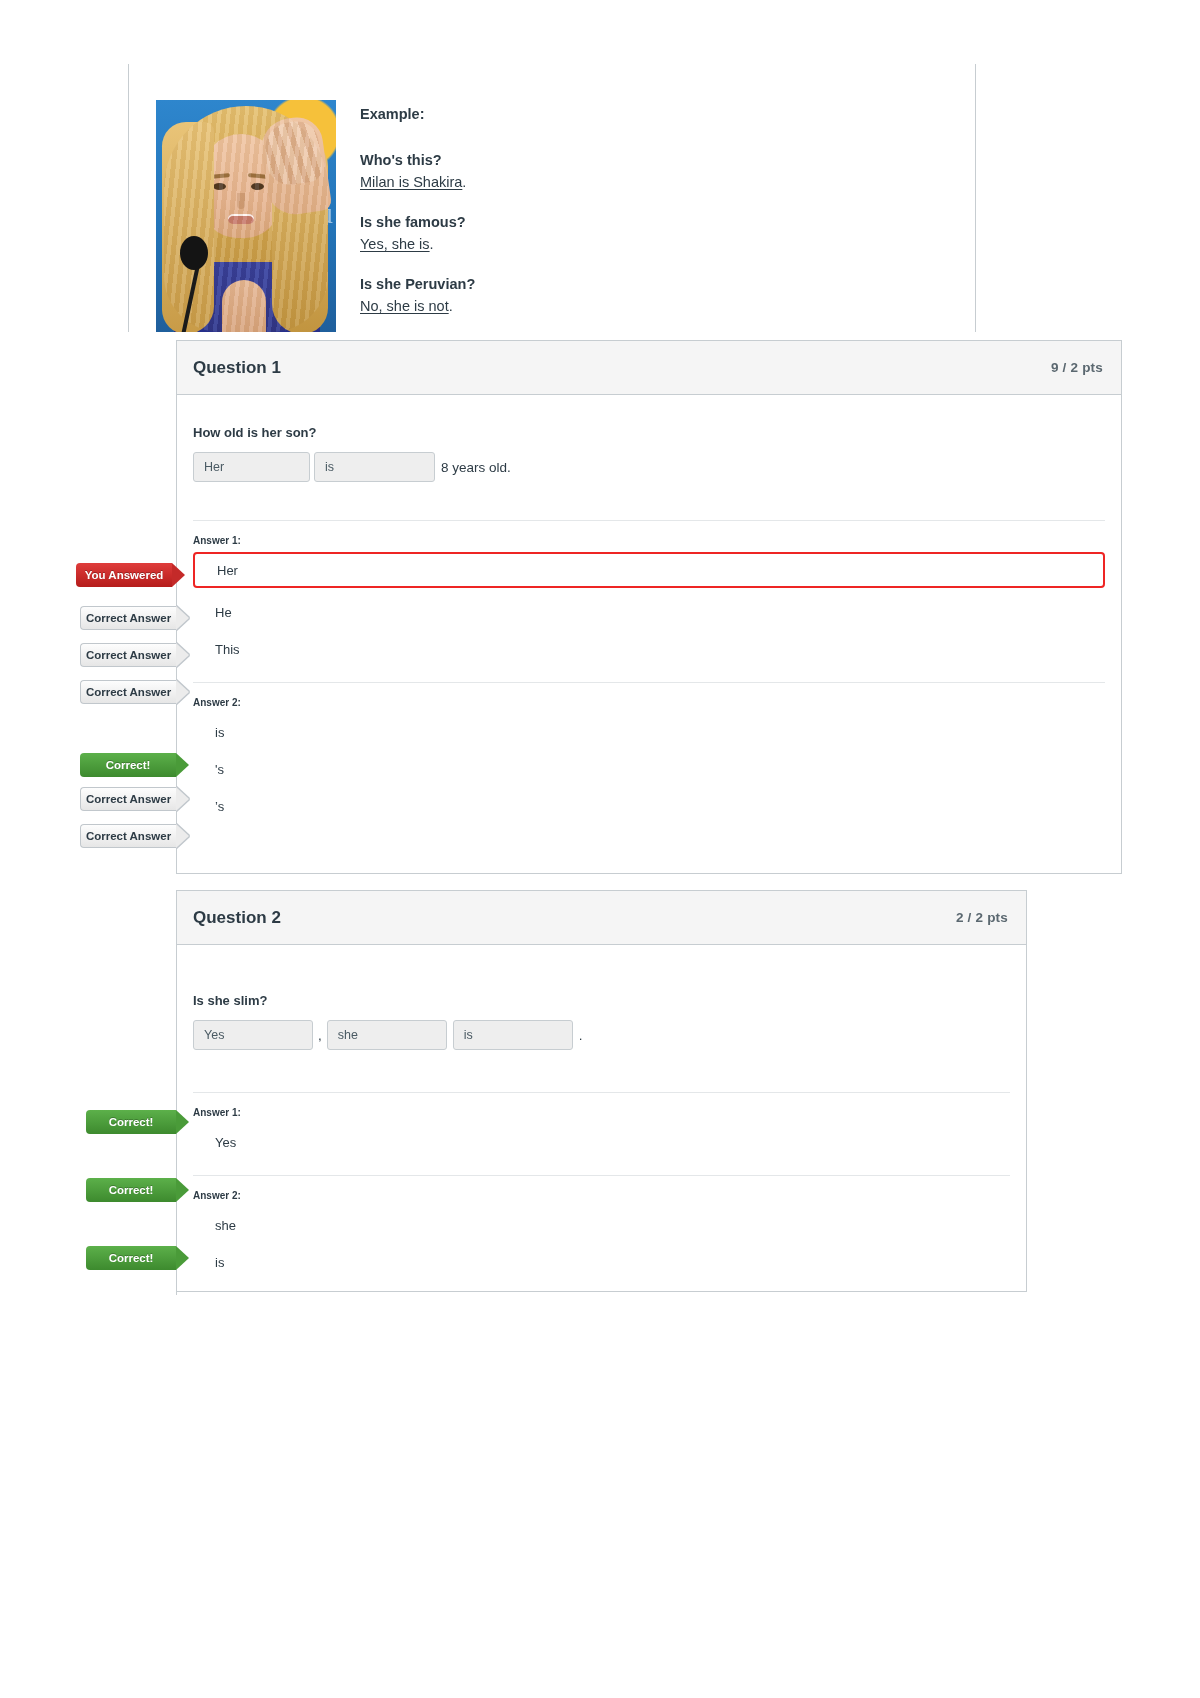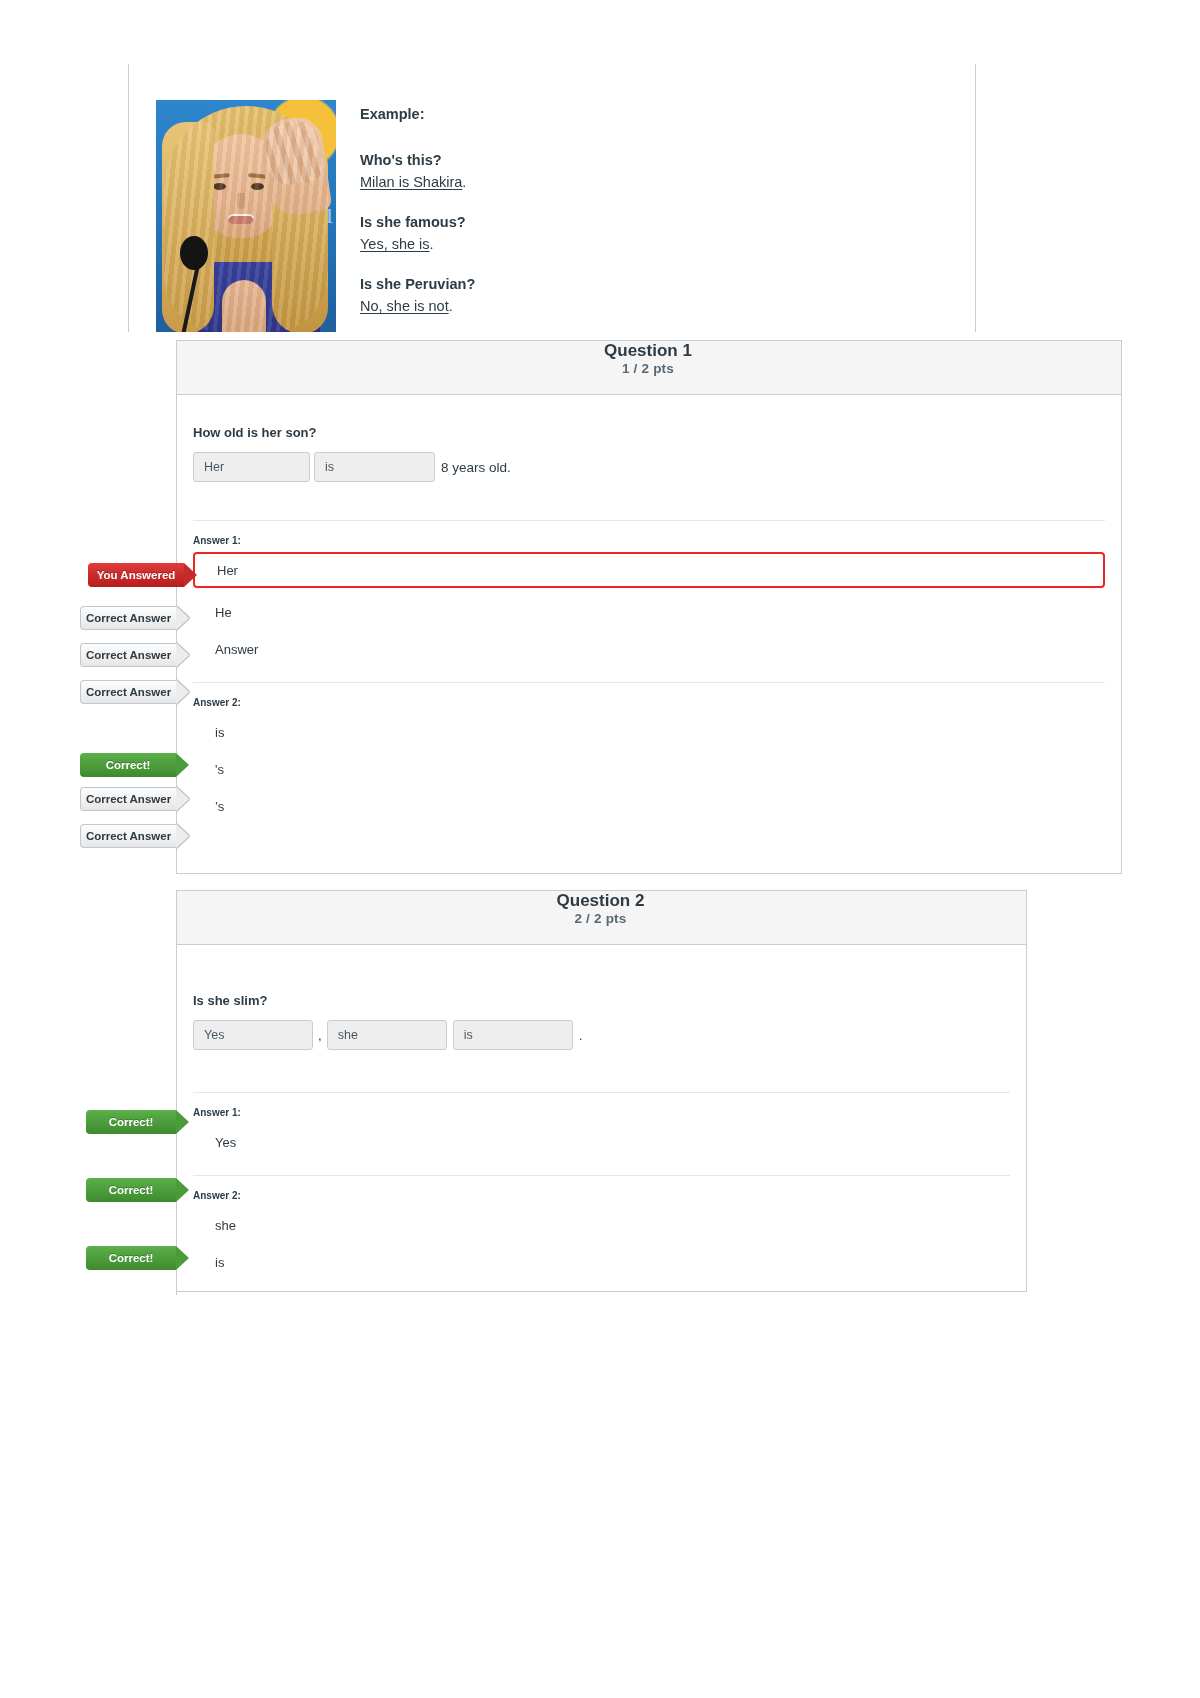--- a/index.html
+++ b/index.html
@@ -150,23 +150,22 @@
   
   .qcard {
     position: absolute;
     border: 1px solid #c7cdd1;
     background: #fff;
   }
   .qcard-head {
     height: 54px;
     background: #f5f5f5;
     border-bottom: 1px solid #c7cdd1;
-    display: flex; align-items: center; justify-content: flex-start;
+    display: flex; align-items: center; justify-content: space-between;
     padding: 0 18px 0 16px;
-    flex-direction: column;
   }
   .qcard-title { font-size: 17px; font-weight: bold; color: #2d3b45; }
   .qcard-pts { font-size: 13.5px; font-weight: bold; color: #5b6870; letter-spacing: .2px; }
   .qcard-body { padding: 22px 16px 20px 16px; }
 
   .qtext { font-size: 13px; font-weight: bold; color: #2d3b45; margin: 8px 0 12px 0; }
 
   .blank-row { display: flex; align-items: center; font-size: 13.5px; color: #2d3b45; }
   .blank {
     background: #eeeeee;
@@ -309,40 +308,40 @@
           <p class="qa-q">Is she Peruvian?</p>
           <p class="qa-a"><u>No, she is not</u><span>.</span></p>
         </div>
       </div>
     </div>
   </div>
 
   <div class="qcard" style="left:176px; top:340px; width:946px; height:534px;">
     <div class="qcard-head">
       <span class="qcard-title">Question 1</span>
-      <span class="qcard-pts">1 / 2 pts</span>
+      <span class="qcard-pts">9 / 2 pts</span>
     </div>
     <div class="qcard-body">
       <div class="qtext">How old is her son?</div>
 
       <div class="blank-row">
         <div class="blank w1">Her</div>
         <div class="blank w2">is</div>
         <span class="tail">8 years old.</span>
       </div>
 
       <div class="ans-label" style="margin-top:38px;">Answer 1:</div>
       <div class="ans-row selected">
         <span>Her</span>
       </div>
       <div class="ans-row">
         <span>He</span>
       </div>
       <div class="ans-row">
-        <span>Answer</span>
+        <span>This</span>
       </div>
 
       <div class="ans-label">Answer 2:</div>
       <div class="ans-row">
         <span>is</span>
       </div>
       <div class="ans-row">
         <span>'s</span>
       </div>
       <div class="ans-row">
@@ -379,21 +378,21 @@
 
       <div class="ans-row">
         <span>is</span>
       </div>
     </div>
   </div>
 
   <div class="rail" style="top:556px; height:290px;"></div>
   <div class="rail" style="top:1105px; height:190px;"></div>
 
-  <div class="badge red" style="left:88px;  top:563px; width:96px;">You Answered</div>
+  <div class="badge red" style="left:76px;  top:563px; width:96px;">You Answered</div>
   <div class="badge gray" style="left:80px;  top:606px; width:96px;">Correct Answer</div>
   <div class="badge gray" style="left:80px;  top:643px; width:96px;">Correct Answer</div>
   <div class="badge gray" style="left:80px;  top:680px; width:96px;">Correct Answer</div>
 
   <div class="badge green" style="left:80px;  top:753px; width:96px;">Correct!</div>
   <div class="badge gray" style="left:80px;  top:787px; width:96px;">Correct Answer</div>
   <div class="badge gray" style="left:80px;  top:824px; width:96px;">Correct Answer</div>
 
   <div class="badge green" style="left:86px;  top:1110px; width:90px;">Correct!</div>
   <div class="badge green" style="left:86px;  top:1178px; width:90px;">Correct!</div>

